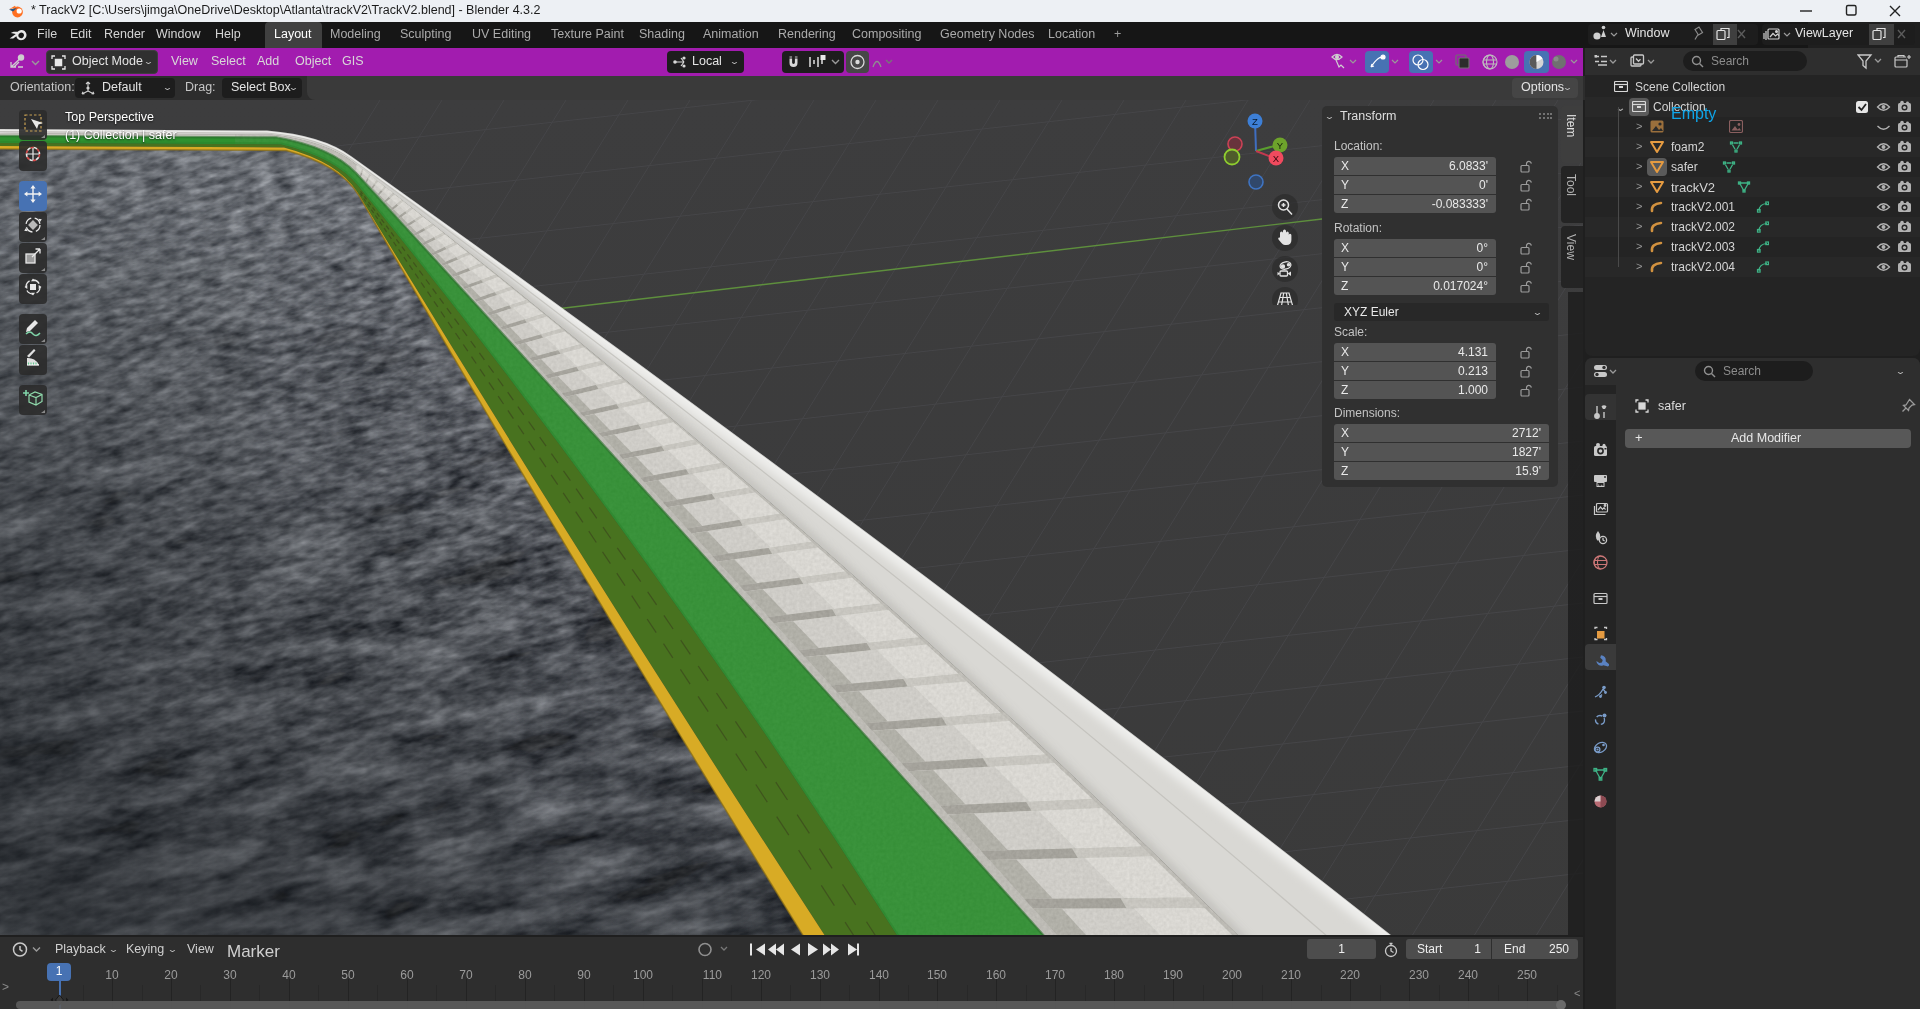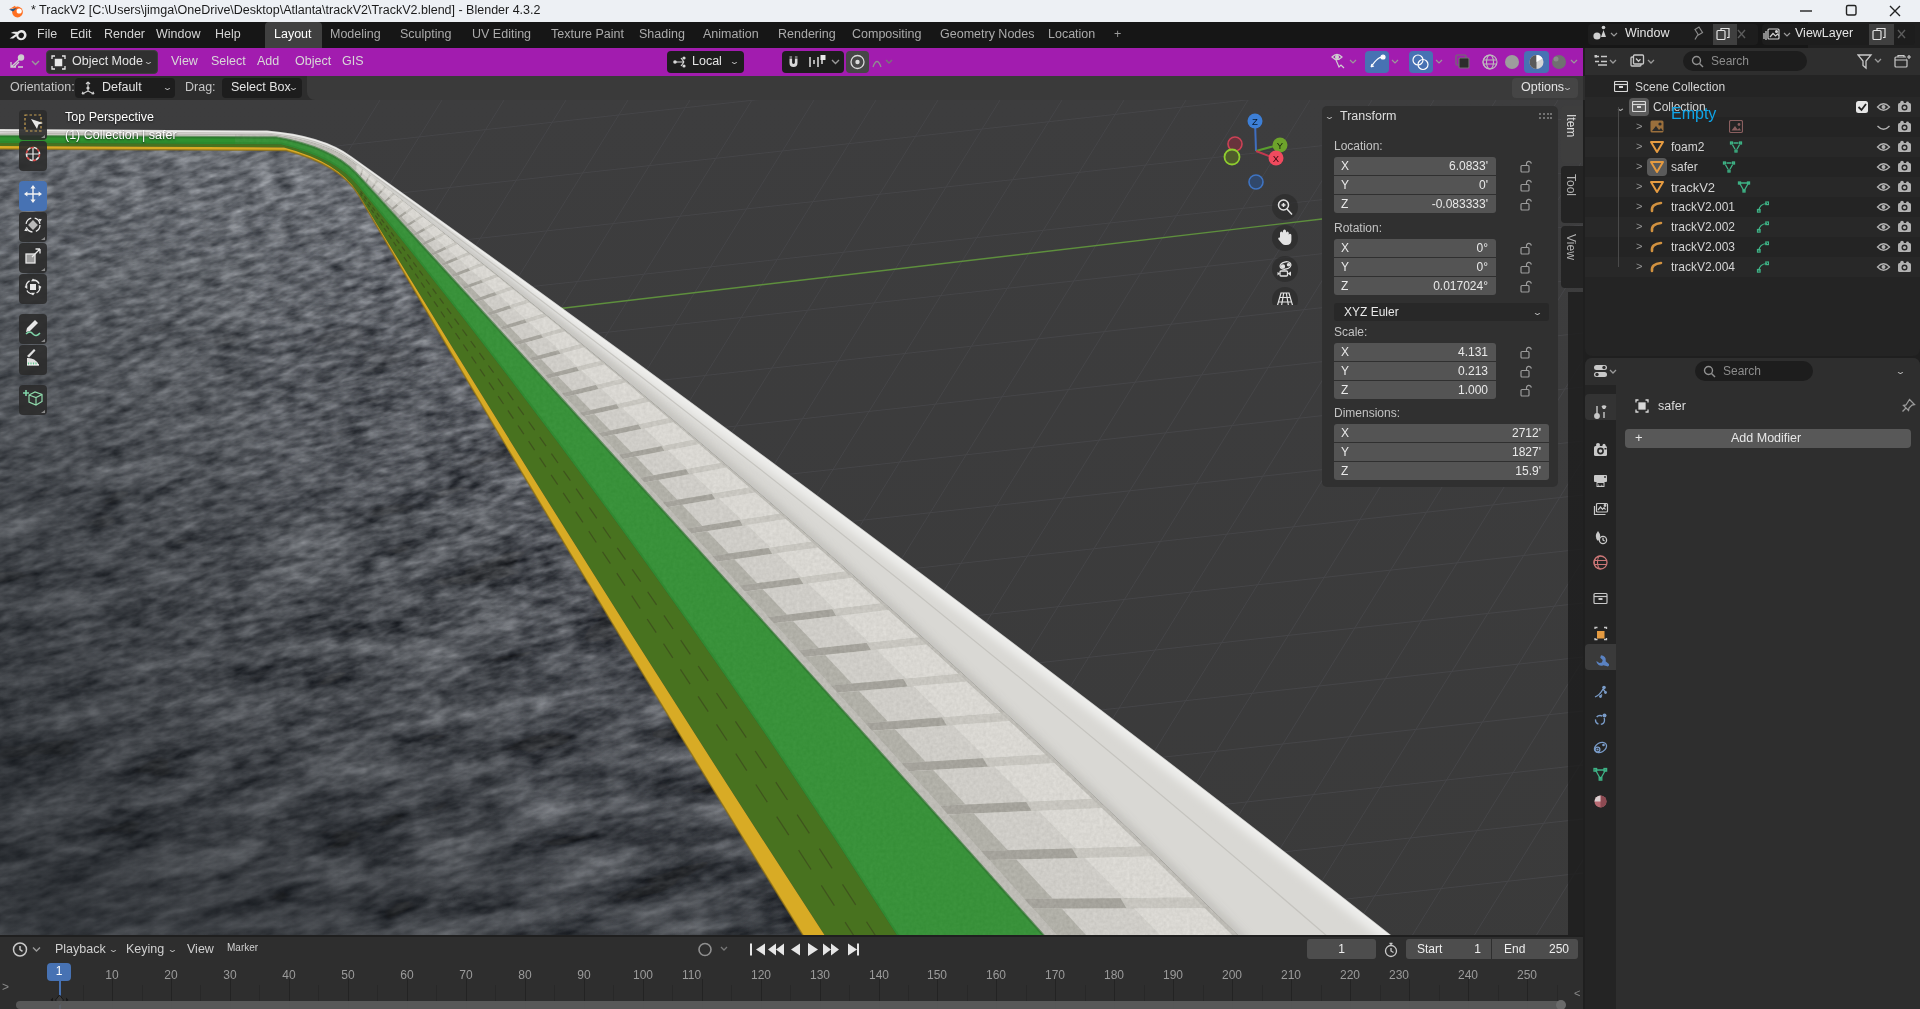--- a/index.html
+++ b/index.html
@@ -788,21 +788,21 @@
 <svg class="abs" style="left:12px;top:4px" width="32" height="17" viewBox="0 0 32 17">
 <circle cx="8" cy="8.5" r="6.5" fill="none" stroke="#c9c9c9" stroke-width="1.5"></circle>
       <path d="M8,5 v3.5 l2.5,1.8" stroke="#c9c9c9" stroke-width="1.5" fill="none"></path>
 <path d="M21,6.5 l3.5,3.5 l3.5,-3.5" stroke="#9a9a9a" stroke-width="1.4" fill="none"></path>
     </svg>
 <span class="abs" style="left:55px;top:5px;color:#d0d0d0;font-size:12.5px">Playback</span>
     <span class="abs chev" style="left:108px;top:5px">⌄</span>
 <span class="abs" style="left:126px;top:5px;color:#d0d0d0;font-size:12.5px">Keying</span>
     <span class="abs chev" style="left:167px;top:5px">⌄</span>
 <span class="abs" style="left:187px;top:5px;color:#d0d0d0;font-size:12.5px">View</span>
-<span class="abs" style="left:227px;top:5px;color:#d0d0d0;font-size:10px">Marker</span>
+<span class="abs" style="left:227px;top:5px;color:#d0d0d0;font-size:17px">Marker</span>
 <svg class="abs" style="left:695px;top:3px" width="180" height="19" viewBox="0 0 180 19">
 <circle cx="10" cy="9.5" r="6" fill="none" stroke="#8f8f8f" stroke-width="1.6"></circle>
 <path d="M26,7 l3,3 l3,-3" stroke="#777" stroke-width="1.3" fill="none"></path>
 <g fill="#e6e6e6">
 <path d="M57,3.5 v12 h-2 v-12 Z M70,3.5 v12 l-9,-6 Z"></path>
 <path d="M86,3.5 v12 l-8,-6 Z M94,3.5 v12 l-8,-6 Z" transform="translate(-5,0)"></path>
 <path d="M105,3.5 v12 l-9,-6 Z"></path>
 <path d="M113,3 l10,6.5 l-10,6.5 Z"></path>
 <path d="M128,3.5 v12 l8,-6 Z M136,3.5 v12 l8,-6 Z"></path>
 <path d="M153,3.5 v12 l9,-6 Z M164,3.5 v12 h-2 v-12 Z"></path>
@@ -826,33 +826,33 @@
 <span class="abs" style="left:92px;top:31px;width:40px;text-align:center;color:#9b9b9b;font-size:12px">10</span>
     <span class="abs" style="left:151px;top:31px;width:40px;text-align:center;color:#9b9b9b;font-size:12px">20</span>
     <span class="abs" style="left:210px;top:31px;width:40px;text-align:center;color:#9b9b9b;font-size:12px">30</span>
     <span class="abs" style="left:269px;top:31px;width:40px;text-align:center;color:#9b9b9b;font-size:12px">40</span>
     <span class="abs" style="left:328px;top:31px;width:40px;text-align:center;color:#9b9b9b;font-size:12px">50</span>
     <span class="abs" style="left:387px;top:31px;width:40px;text-align:center;color:#9b9b9b;font-size:12px">60</span>
     <span class="abs" style="left:446px;top:31px;width:40px;text-align:center;color:#9b9b9b;font-size:12px">70</span>
     <span class="abs" style="left:505px;top:31px;width:40px;text-align:center;color:#9b9b9b;font-size:12px">80</span>
     <span class="abs" style="left:564px;top:31px;width:40px;text-align:center;color:#9b9b9b;font-size:12px">90</span>
     <span class="abs" style="left:623px;top:31px;width:40px;text-align:center;color:#9b9b9b;font-size:12px">100</span>
-    <span class="abs" style="left:682px;top:31px;width:40px;text-align:left;color:#9b9b9b;font-size:12px">110</span>
+    <span class="abs" style="left:682px;top:31px;width:40px;text-align:right;color:#9b9b9b;font-size:12px">110</span>
     <span class="abs" style="left:741px;top:31px;width:40px;text-align:center;color:#9b9b9b;font-size:12px">120</span>
     <span class="abs" style="left:800px;top:31px;width:40px;text-align:center;color:#9b9b9b;font-size:12px">130</span>
     <span class="abs" style="left:859px;top:31px;width:40px;text-align:center;color:#9b9b9b;font-size:12px">140</span>
     <span class="abs" style="left:917px;top:31px;width:40px;text-align:center;color:#9b9b9b;font-size:12px">150</span>
     <span class="abs" style="left:976px;top:31px;width:40px;text-align:center;color:#9b9b9b;font-size:12px">160</span>
     <span class="abs" style="left:1035px;top:31px;width:40px;text-align:center;color:#9b9b9b;font-size:12px">170</span>
     <span class="abs" style="left:1094px;top:31px;width:40px;text-align:center;color:#9b9b9b;font-size:12px">180</span>
     <span class="abs" style="left:1153px;top:31px;width:40px;text-align:center;color:#9b9b9b;font-size:12px">190</span>
     <span class="abs" style="left:1212px;top:31px;width:40px;text-align:center;color:#9b9b9b;font-size:12px">200</span>
     <span class="abs" style="left:1271px;top:31px;width:40px;text-align:center;color:#9b9b9b;font-size:12px">210</span>
     <span class="abs" style="left:1330px;top:31px;width:40px;text-align:center;color:#9b9b9b;font-size:12px">220</span>
-    <span class="abs" style="left:1389px;top:31px;width:40px;text-align:left;color:#9b9b9b;font-size:12px">230</span>
+    <span class="abs" style="left:1389px;top:31px;width:40px;text-align:right;color:#9b9b9b;font-size:12px">230</span>
     <span class="abs" style="left:1448px;top:31px;width:40px;text-align:center;color:#9b9b9b;font-size:12px">240</span>
     <span class="abs" style="left:1507px;top:31px;width:40px;text-align:center;color:#9b9b9b;font-size:12px">250</span>
 
 <div class="abs" style="left:83px;top:48px;width:1px;bottom:0;background:#282828"></div>
     <div class="abs" style="left:112px;top:42px;width:1px;bottom:0;background:#232323"></div>
     <div class="abs" style="left:142px;top:48px;width:1px;bottom:0;background:#282828"></div>
     <div class="abs" style="left:171px;top:42px;width:1px;bottom:0;background:#232323"></div>
     <div class="abs" style="left:200px;top:48px;width:1px;bottom:0;background:#282828"></div>
     <div class="abs" style="left:230px;top:42px;width:1px;bottom:0;background:#232323"></div>
     <div class="abs" style="left:259px;top:48px;width:1px;bottom:0;background:#282828"></div>

